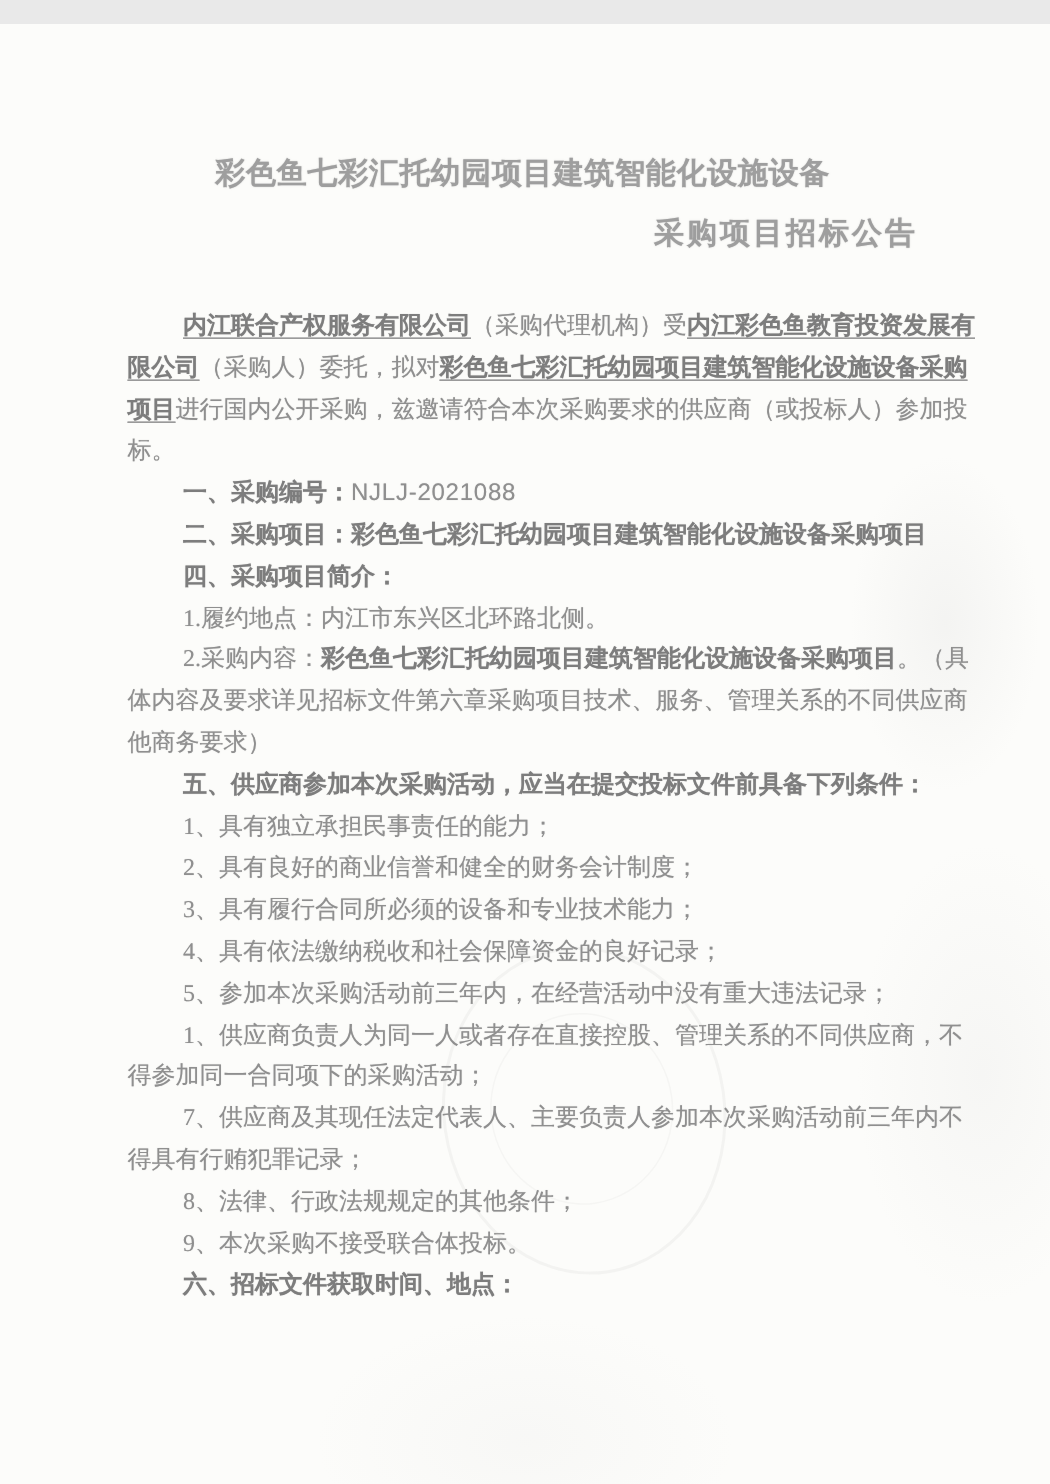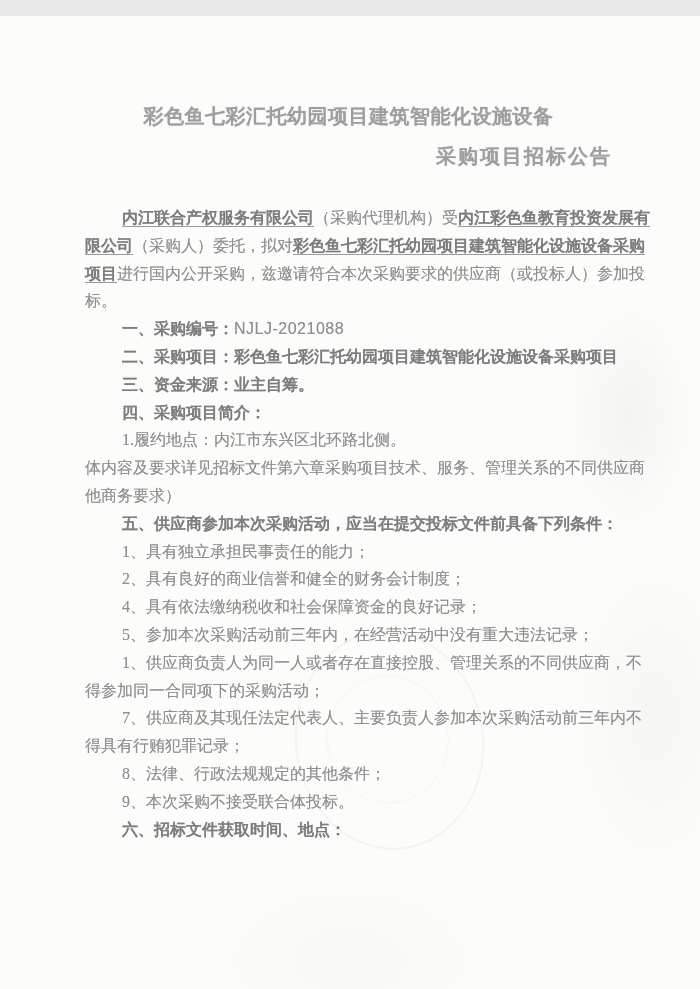--- a/index.html
+++ b/index.html
@@ -95,28 +95,29 @@
       <div class="title-line">彩色鱼七彩汇托幼园项目建筑智能化设施设备</div>
       <div class="title-line">采购项目招标公告</div>
     </div>
     <div class="body-block">
         <div class="line indent"><span class="b u">内江联合产权服务有限公司</span><span>（采购代理机构）受</span><span class="b u">内江彩色鱼教育投资发展有</span></div>
         <div class="line"><span class="b u">限公司</span><span>（采购人）委托，拟对</span><span class="b u">彩色鱼七彩汇托幼园项目建筑智能化设施设备采购</span></div>
         <div class="line"><span class="b u">项目</span><span>进行国内公开采购，兹邀请符合本次采购要求的供应商（或投标人）参加投</span></div>
         <div class="line"><span>标。</span></div>
         <div class="line indent"><span class="b">一、采购编号：</span><span class="serif">NJLJ-2021088</span></div>
         <div class="line indent"><span class="b">二、采购项目：彩色鱼七彩汇托幼园项目建筑智能化设施设备采购项目</span></div>
-        <div class="line indent"><span class="b">三、资金来源：业主自筹。</span></div>
         <div class="line indent"><span class="b">四、采购项目简介：</span></div>
         <div class="line indent"><span>1.履约地点：内江市东兴区北环路北侧。</span></div>
+        <div class="line indent"><span>2.采购内容：</span><span class="b">彩色鱼七彩汇托幼园项目建筑智能化设施设备采购项目</span><span>。（具</span></div>
         <div class="line"><span>体内容及要求详见招标文件第六章采购项目技术、服务、管理关系的不同供应商</span></div>
         <div class="line"><span>他商务要求）</span></div>
         <div class="line indent"><span class="b">五、供应商参加本次采购活动，应当在提交投标文件前具备下列条件：</span></div>
         <div class="line indent"><span>1、具有独立承担民事责任的能力；</span></div>
         <div class="line indent"><span>2、具有良好的商业信誉和健全的财务会计制度；</span></div>
+        <div class="line indent"><span>3、具有履行合同所必须的设备和专业技术能力；</span></div>
         <div class="line indent"><span>4、具有依法缴纳税收和社会保障资金的良好记录；</span></div>
         <div class="line indent"><span>5、参加本次采购活动前三年内，在经营活动中没有重大违法记录；</span></div>
         <div class="line indent"><span>1、供应商负责人为同一人或者存在直接控股、管理关系的不同供应商，不</span></div>
         <div class="line"><span>得参加同一合同项下的采购活动；</span></div>
         <div class="line indent"><span>7、供应商及其现任法定代表人、主要负责人参加本次采购活动前三年内不</span></div>
         <div class="line"><span>得具有行贿犯罪记录；</span></div>
         <div class="line indent"><span>8、法律、行政法规规定的其他条件；</span></div>
         <div class="line indent"><span>9、本次采购不接受联合体投标。</span></div>
         <div class="line indent"><span class="b">六、招标文件获取时间、地点：</span></div>
       </div>

